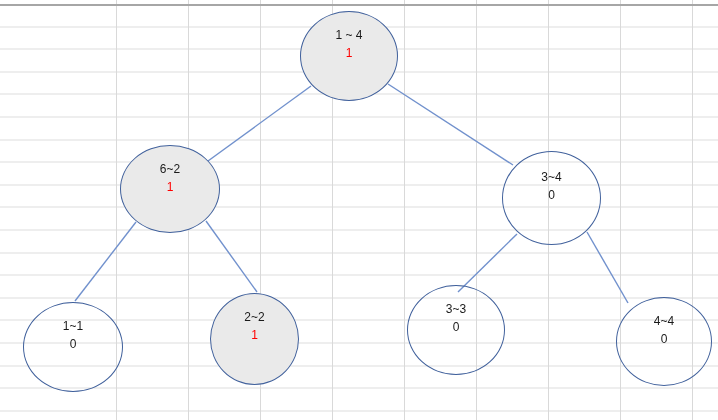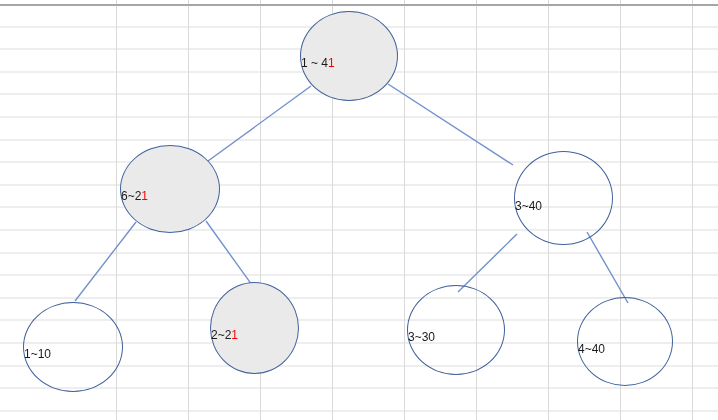--- a/index.html
+++ b/index.html
@@ -20,21 +20,21 @@
     position:absolute;left:0;top:4px;width:718px;height:2px;
     background:#a6a6a6;
   }
   .edges{position:absolute;left:0;top:0;width:718px;height:420px;}
   .edges line{stroke:#7191cd;stroke-width:1.4;}
   .node{
     position:absolute;
     border:1.5px solid #41619c;
     border-radius:50%;
     box-sizing:border-box;
-    display:flex;flex-direction:row;align-items:center;
+    display:flex;flex-direction:column;align-items:center;
     padding-top:14px;
     font-size:12px;line-height:18px;color:#1a1a1a;
     text-align:center;
   }
   .node.filled{background:#eaeaea;}
   .node .val{color:#1a1a1a;}
 </style>
 </head>
 <body>
 
@@ -53,37 +53,37 @@
   <div class="node filled" style="left:300px;top:11px;width:98px;height:90px">
     <div class="lbl">1 ~ 4</div>
     <div class="val" style="color: rgb(255, 0, 0);">1</div>
   </div>
 
   <div class="node filled" style="left:120px;top:145px;width:100px;height:88px">
     <div class="lbl">6~2</div>
     <div class="val" style="color: rgb(255, 0, 0);">1</div>
   </div>
 
-  <div class="node" style="left:514px;top:151px;width:99px;height:94px;padding-top:16px">
+  <div class="node" style="left:502px;top:151px;width:99px;height:94px;padding-top:16px">
     <div class="lbl">3~4</div>
     <div class="val">0</div>
   </div>
 
   <div class="node" style="left:23px;top:302px;width:100px;height:90px">
     <div class="lbl">1~1</div>
     <div class="val">0</div>
   </div>
 
-  <div class="node filled" style="left:210px;top:282px;width:89px;height:92px">
+  <div class="node filled" style="left:210px;top:293px;width:89px;height:92px">
     <div class="lbl">2~2</div>
     <div class="val" style="color: rgb(255, 0, 0);">1</div>
   </div>
 
   <div class="node" style="left:407px;top:285px;width:98px;height:90px">
     <div class="lbl">3~3</div>
     <div class="val">0</div>
   </div>
 
-  <div class="node" style="left:577px;top:297px;width:96px;height:89px">
+  <div class="node" style="left:616px;top:297px;width:96px;height:89px">
     <div class="lbl">4~4</div>
     <div class="val">0</div>
   </div>
 </div>
 
 </body></html>

